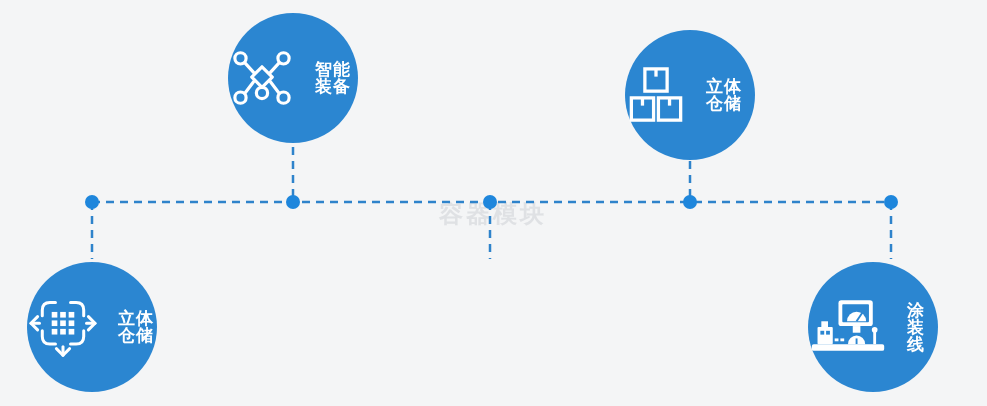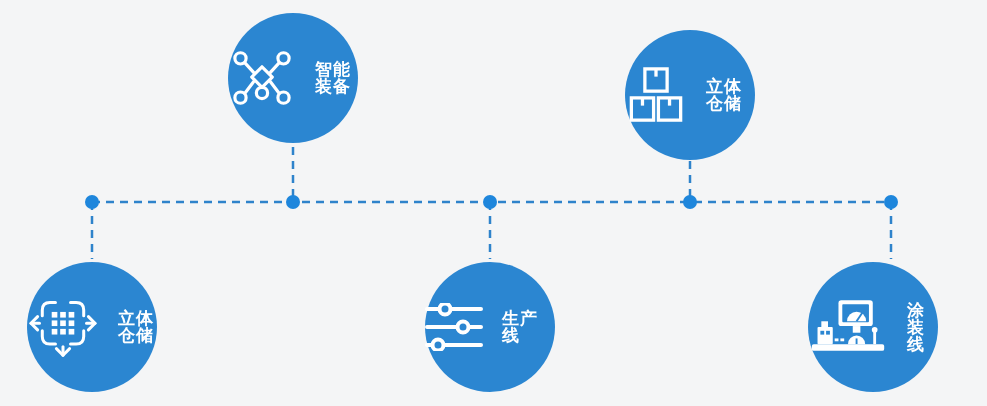--- a/index.html
+++ b/index.html
@@ -74,20 +74,21 @@
     line-height:1;
   }
   .blue-fill{fill:var(--circle-blue);}
   .blue-stroke{stroke:var(--circle-blue);}
 </style>
 </head>
 <body>
 
 <div class="canvas">
 
+  <div class="watermark">容器模块</div>
 
   <svg class="connectors" width="987" height="406" aria-hidden="true">
     <line x1="92" y1="202" x2="891" y2="202"></line>
     <line x1="293" y1="147" x2="293" y2="202"></line>
     <line x1="690" y1="147" x2="690" y2="202"></line>
     <line x1="92" y1="202" x2="92" y2="259"></line>
     <line x1="490" y1="202" x2="490" y2="259"></line>
     <line x1="891" y1="202" x2="891" y2="259"></line>
     <circle cx="92" cy="202" r="7"></circle>
     <circle cx="293" cy="202" r="7"></circle>
@@ -150,33 +151,20 @@
         <path d="M11 23 L4 30 L11 37"></path>
         <line x1="63" y1="30" x2="72" y2="30"></line>
         <path d="M65 23 L72 30 L65 37"></path>
         <line x1="38" y1="55" x2="38" y2="64"></line>
         <path d="M31 57 L38 64 L45 57"></path>
       </svg>
     </span>
     <span class="label">立体仓储</span>
   </div>
 
-  <div class="node" style="left:425px;top:262px">
-    <span class="icon">
-      <svg width="58" height="48" viewBox="0 0 58 48" fill="none" stroke="currentColor" stroke-width="4" stroke-linecap="round">
-        <line x1="2" y1="6" x2="56" y2="6"></line>
-        <circle class="blue-fill" cx="20" cy="6" r="5.5"></circle>
-        <line x1="2" y1="24" x2="56" y2="24"></line>
-        <circle class="blue-fill" cx="38" cy="24" r="5.5"></circle>
-        <line x1="2" y1="42" x2="56" y2="42"></line>
-        <circle class="blue-fill" cx="13" cy="42" r="5.5"></circle>
-      </svg>
-    </span>
-    <span class="label">生产线</span>
-  </div>
 
   <div class="node" style="left:808px;top:262px">
     <span class="icon">
       <svg width="80" height="58" viewBox="0 0 84 60" fill="currentColor" stroke="none">
         <rect x="32" y="2" width="36" height="27" rx="3"></rect>
         <rect class="blue-fill" x="36" y="6" width="28" height="19" rx="1"></rect>
         <path d="M41 24 A10 10 0 0 1 61 24 Z"></path>
         <line class="blue-stroke" x1="51" y1="24" x2="57" y2="15" stroke-width="2"></line>
         <rect x="47" y="29" width="8" height="7"></rect>
         <rect x="14" y="24" width="7" height="7"></rect>

